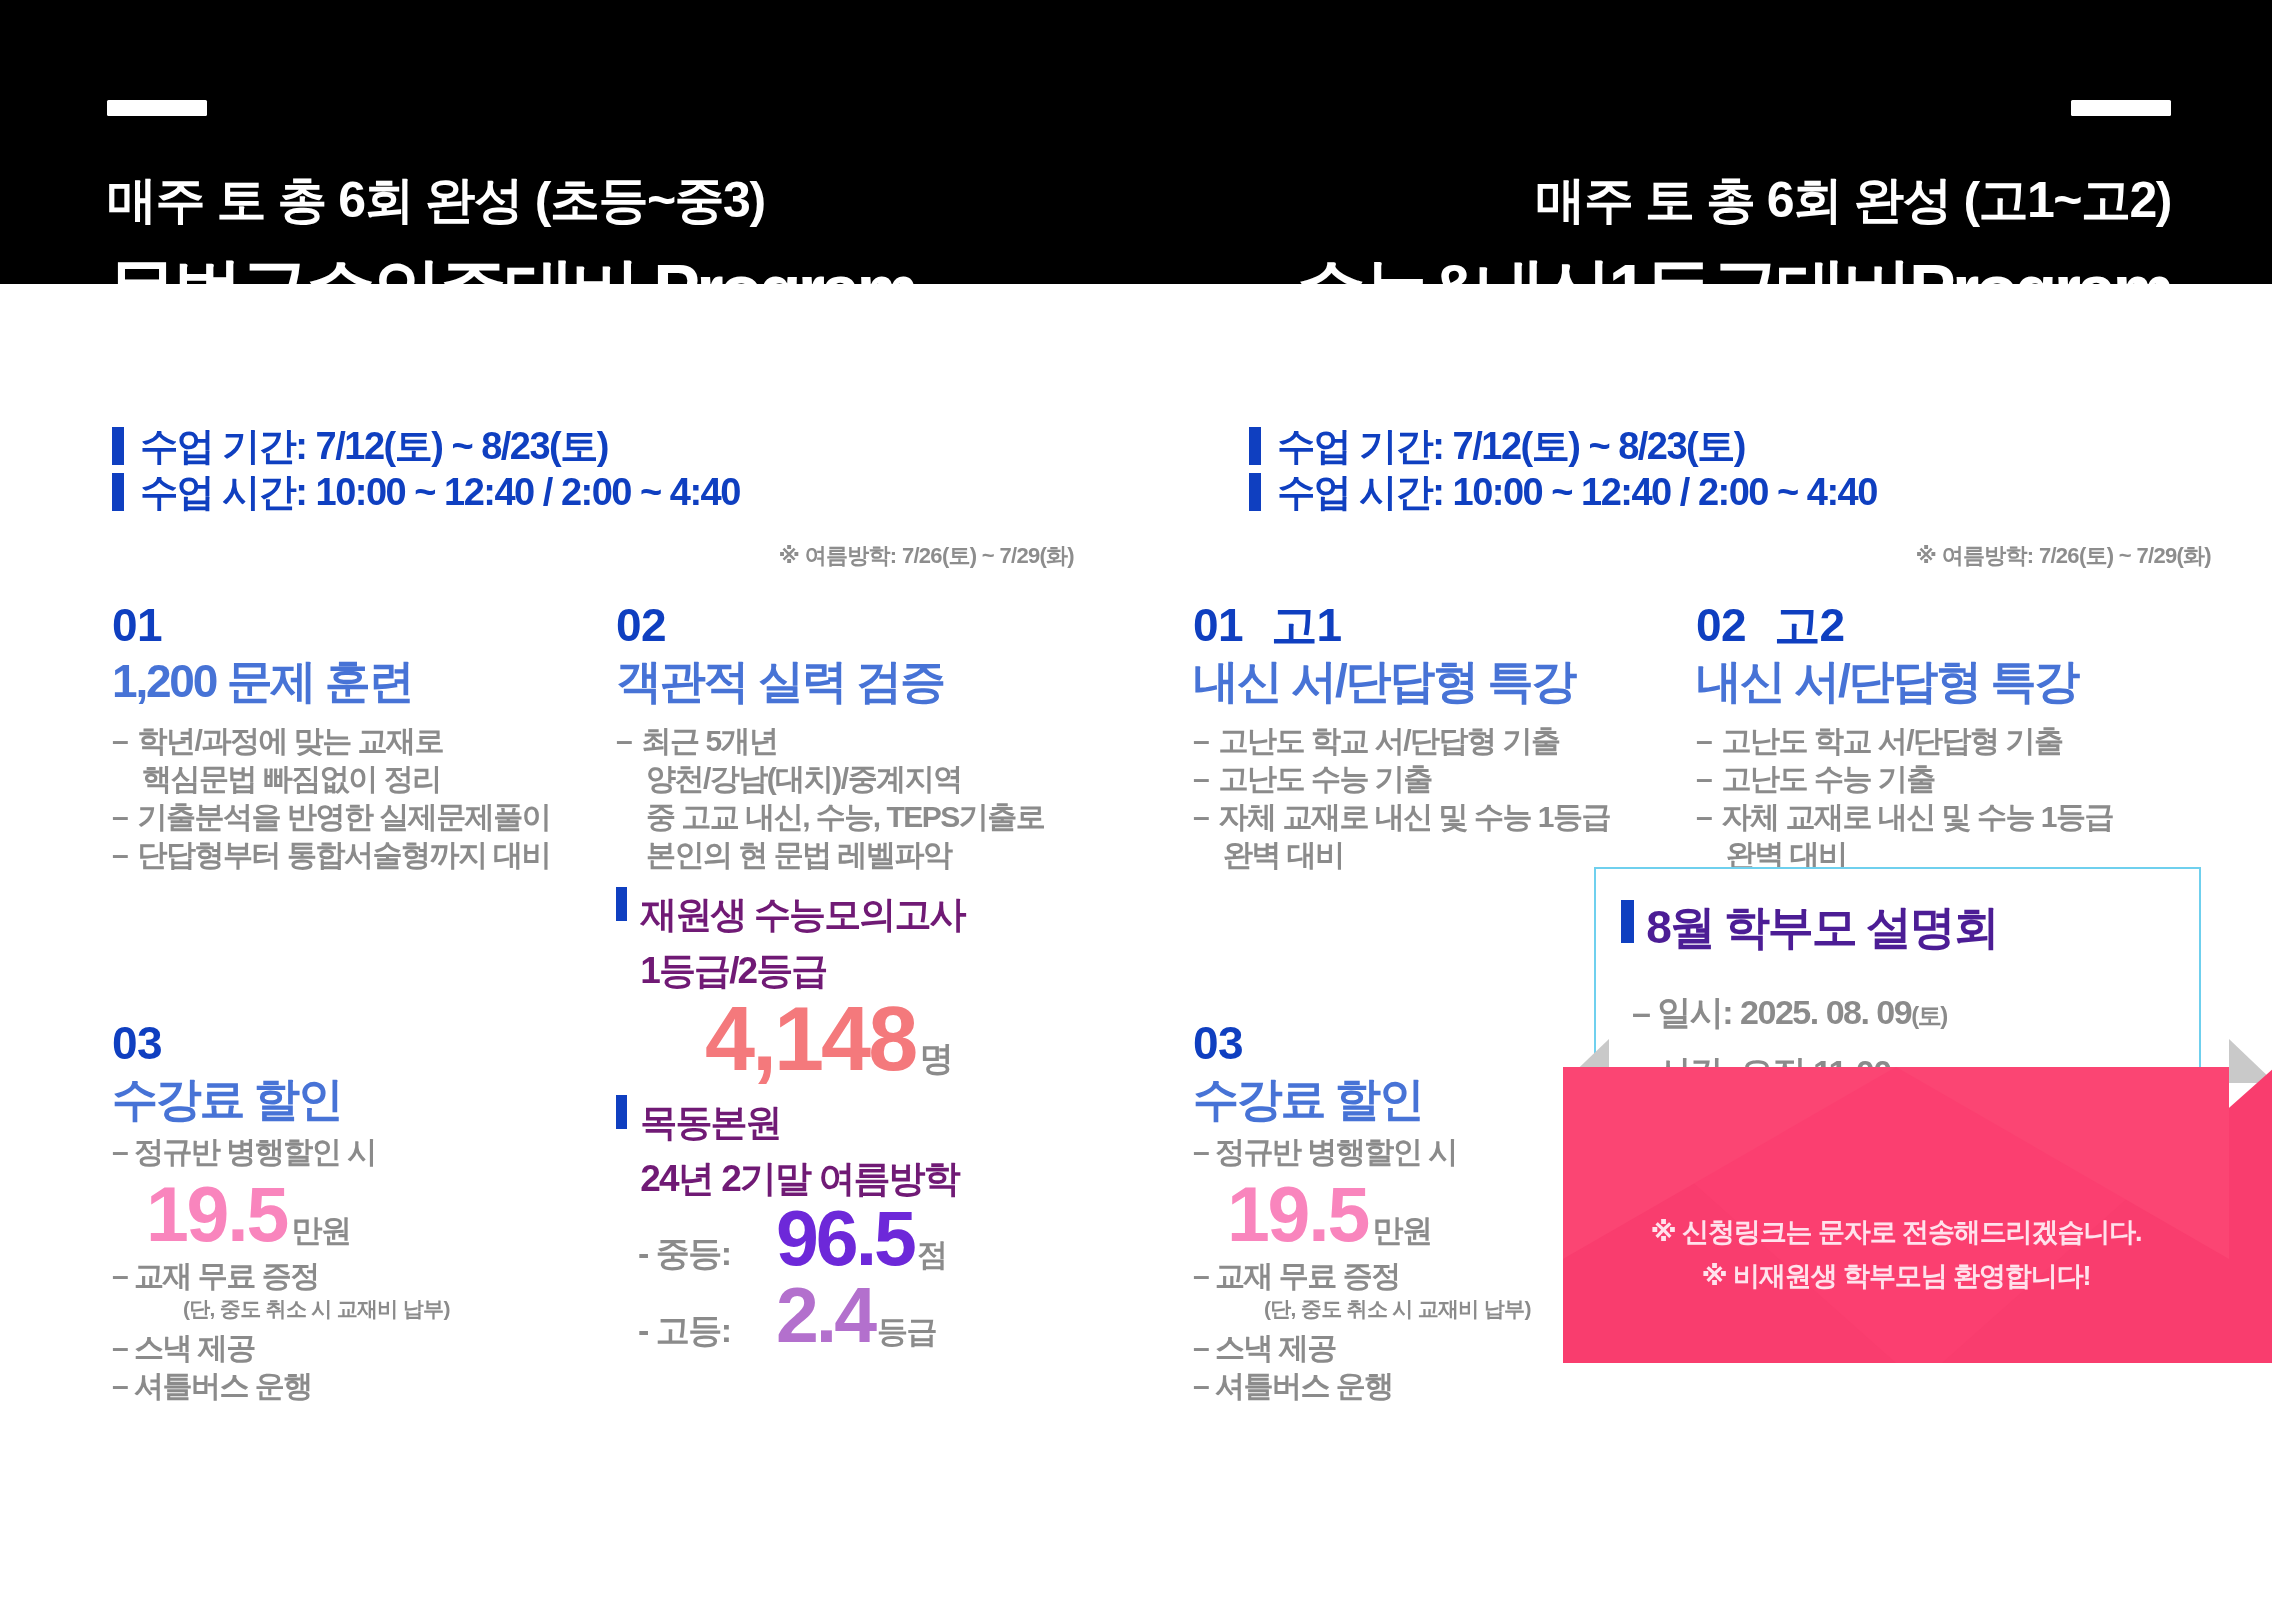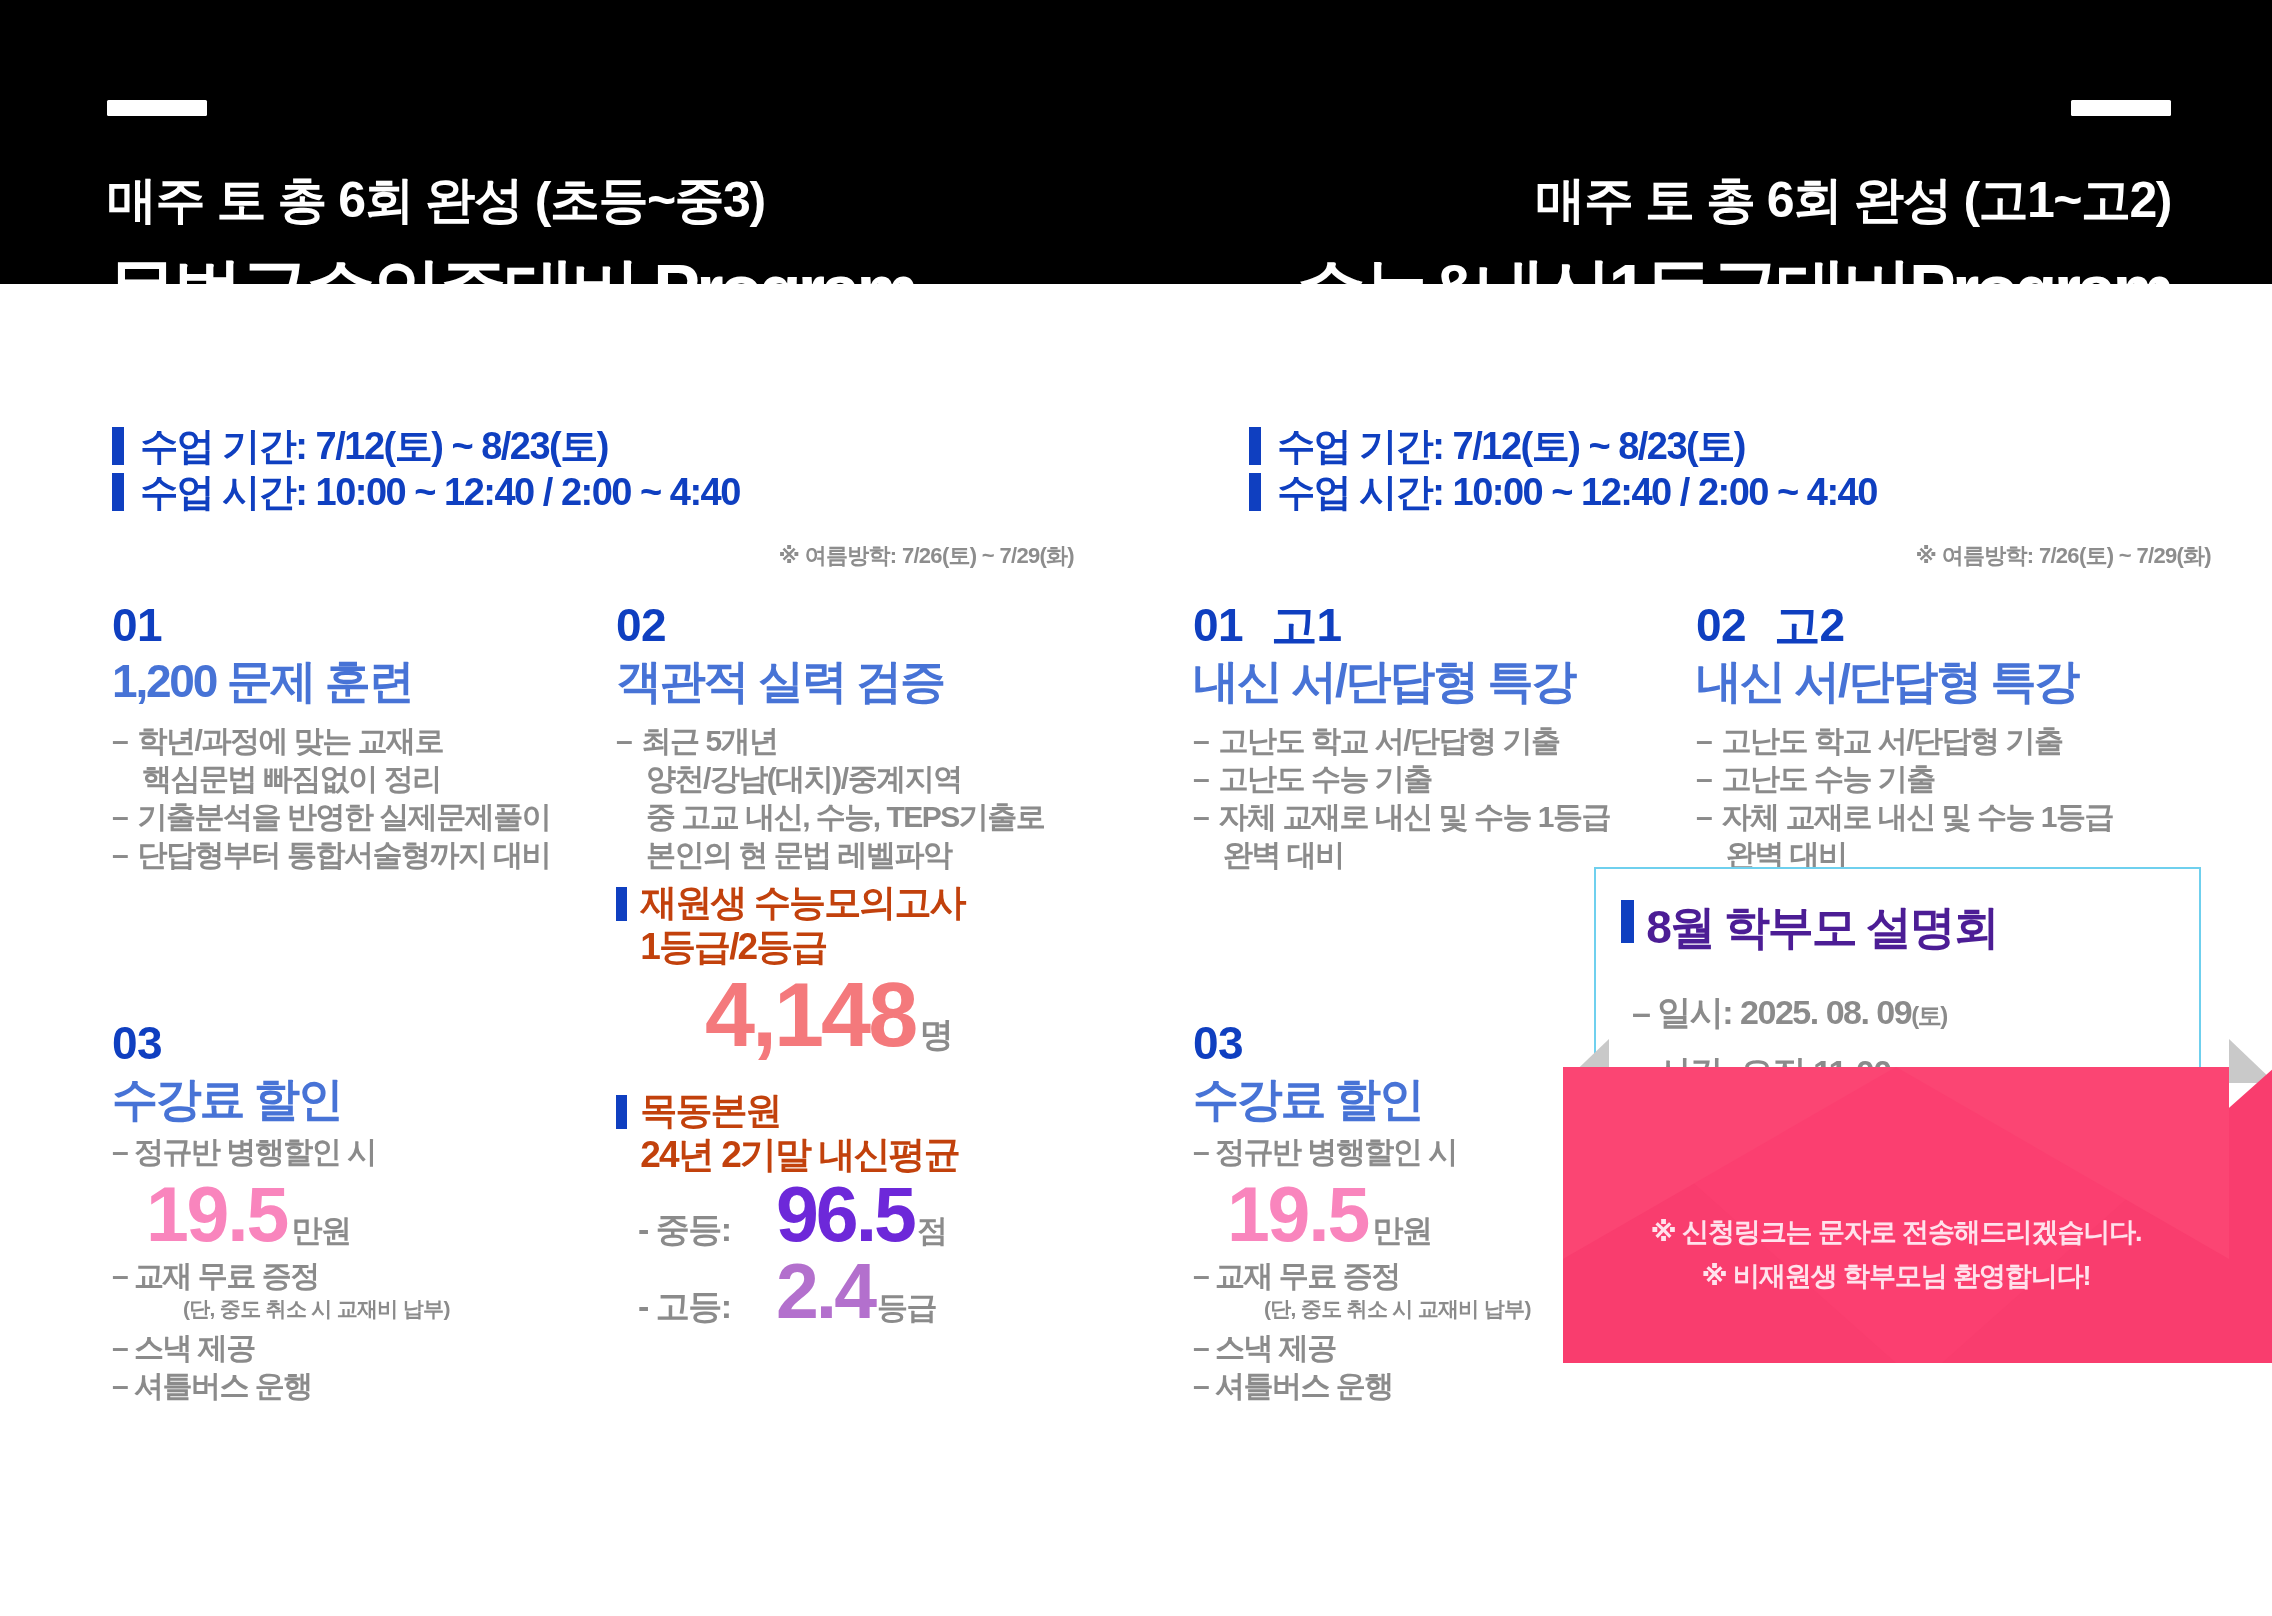--- a/index.html
+++ b/index.html
@@ -95,22 +95,22 @@
   .disc-small{
     color:#8b8b8b;font-weight:bold;font-size:21px;letter-spacing:-0.7px;
     padding-left:71px;line-height:27px;white-space:nowrap;
   }
 
   
   .stat{position:absolute;}
   .stat-head{display:flex;align-items:flex-start;}
   .stat-head .bluebar{height:34px;width:11px;margin-right:13.3px;margin-top:6px;}
   .stat-title{
-    color:#c2410c;font-weight:bold;font-size:37px;letter-spacing:-1.9px;
-    line-height:44px;white-space:nowrap;
+    color:#701a75;font-weight:bold;font-size:37px;letter-spacing:-1.9px;
+    line-height:44px;white-space:nowrap;margin-top:12px;
   }
   .stat-big{
     display:flex;align-items:baseline;justify-content:flex-start;padding-left:89px;
   }
   .stat-big .num{
     color:#f4797c;font-weight:bold;font-size:90px;letter-spacing:-3px;line-height:92px;
   }
   .stat-big .unit{
     color:#8b8b8b;font-weight:bold;font-size:34px;letter-spacing:-1.5px;margin-left:4.4px;
   }
@@ -296,21 +296,21 @@
         <span class="num">4,148</span>
         <span class="unit">명</span>
       </div>
     </div>
 
     <div class="stat" style="left:616px;top:696px;width:488px;">
       <div class="stat-head">
         <div class="bluebar"></div>
         <div>
           <div class="stat-title">목동본원</div>
-          <div class="stat-title">24년 2기말 내신평균</div>
+          <div class="stat-title">24년 2기말 여름방학</div>
         </div>
       </div>
       <div class="stat-row">
         <span class="lbl">- 중등:</span>
         <span class="val v1">96.5</span>
         <span class="u">점</span>
       </div>
       <div class="stat-row">
         <span class="lbl">- 고등:</span>
         <span class="val v2">2.4</span>

